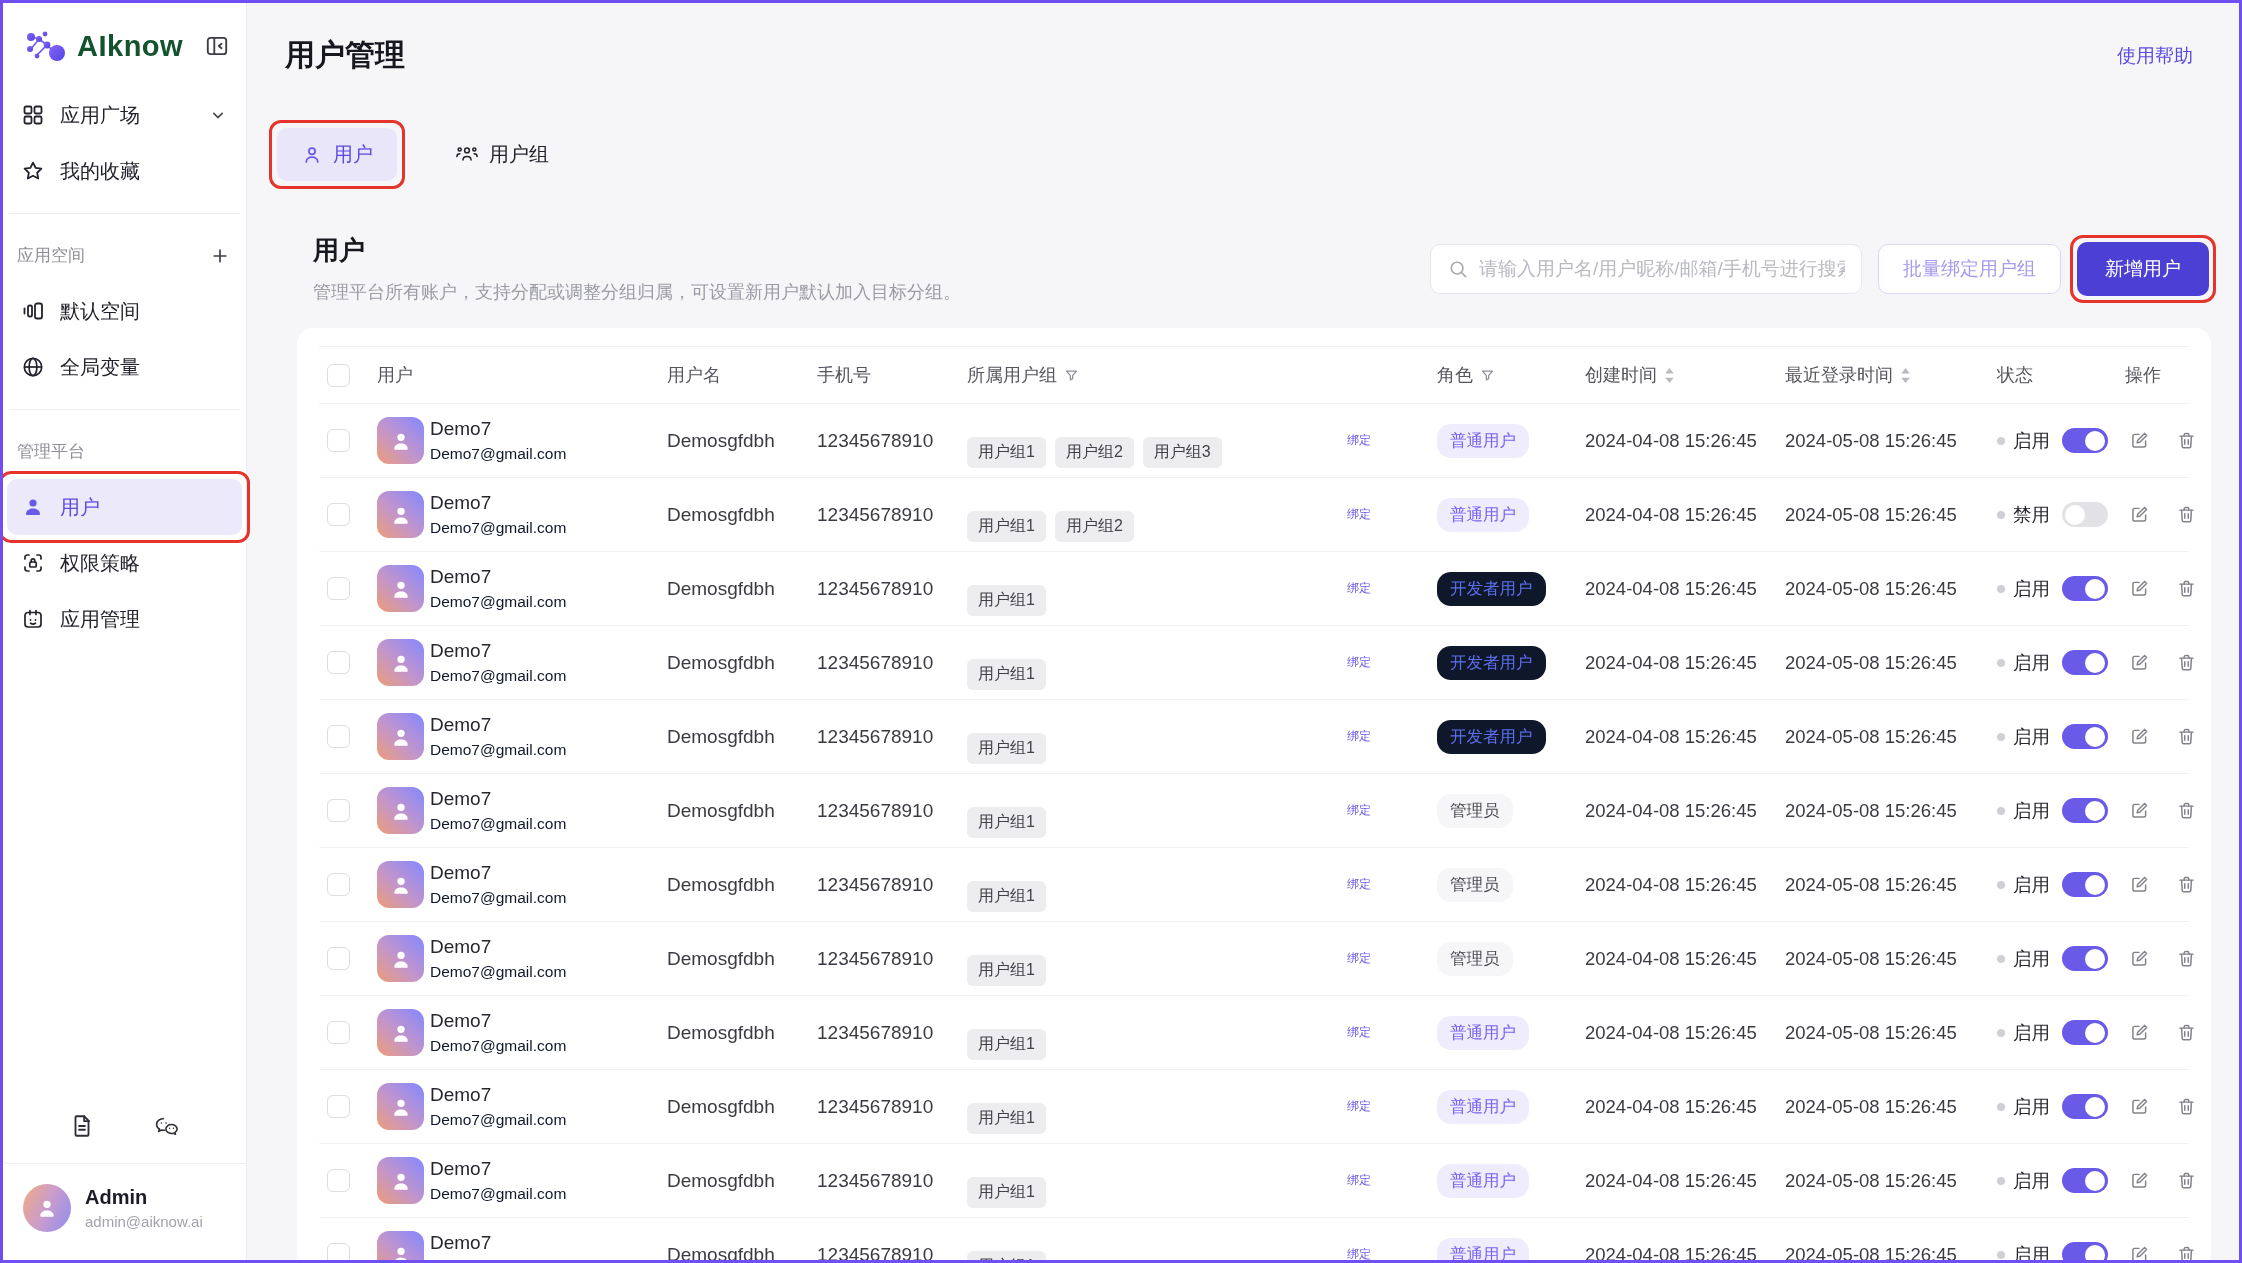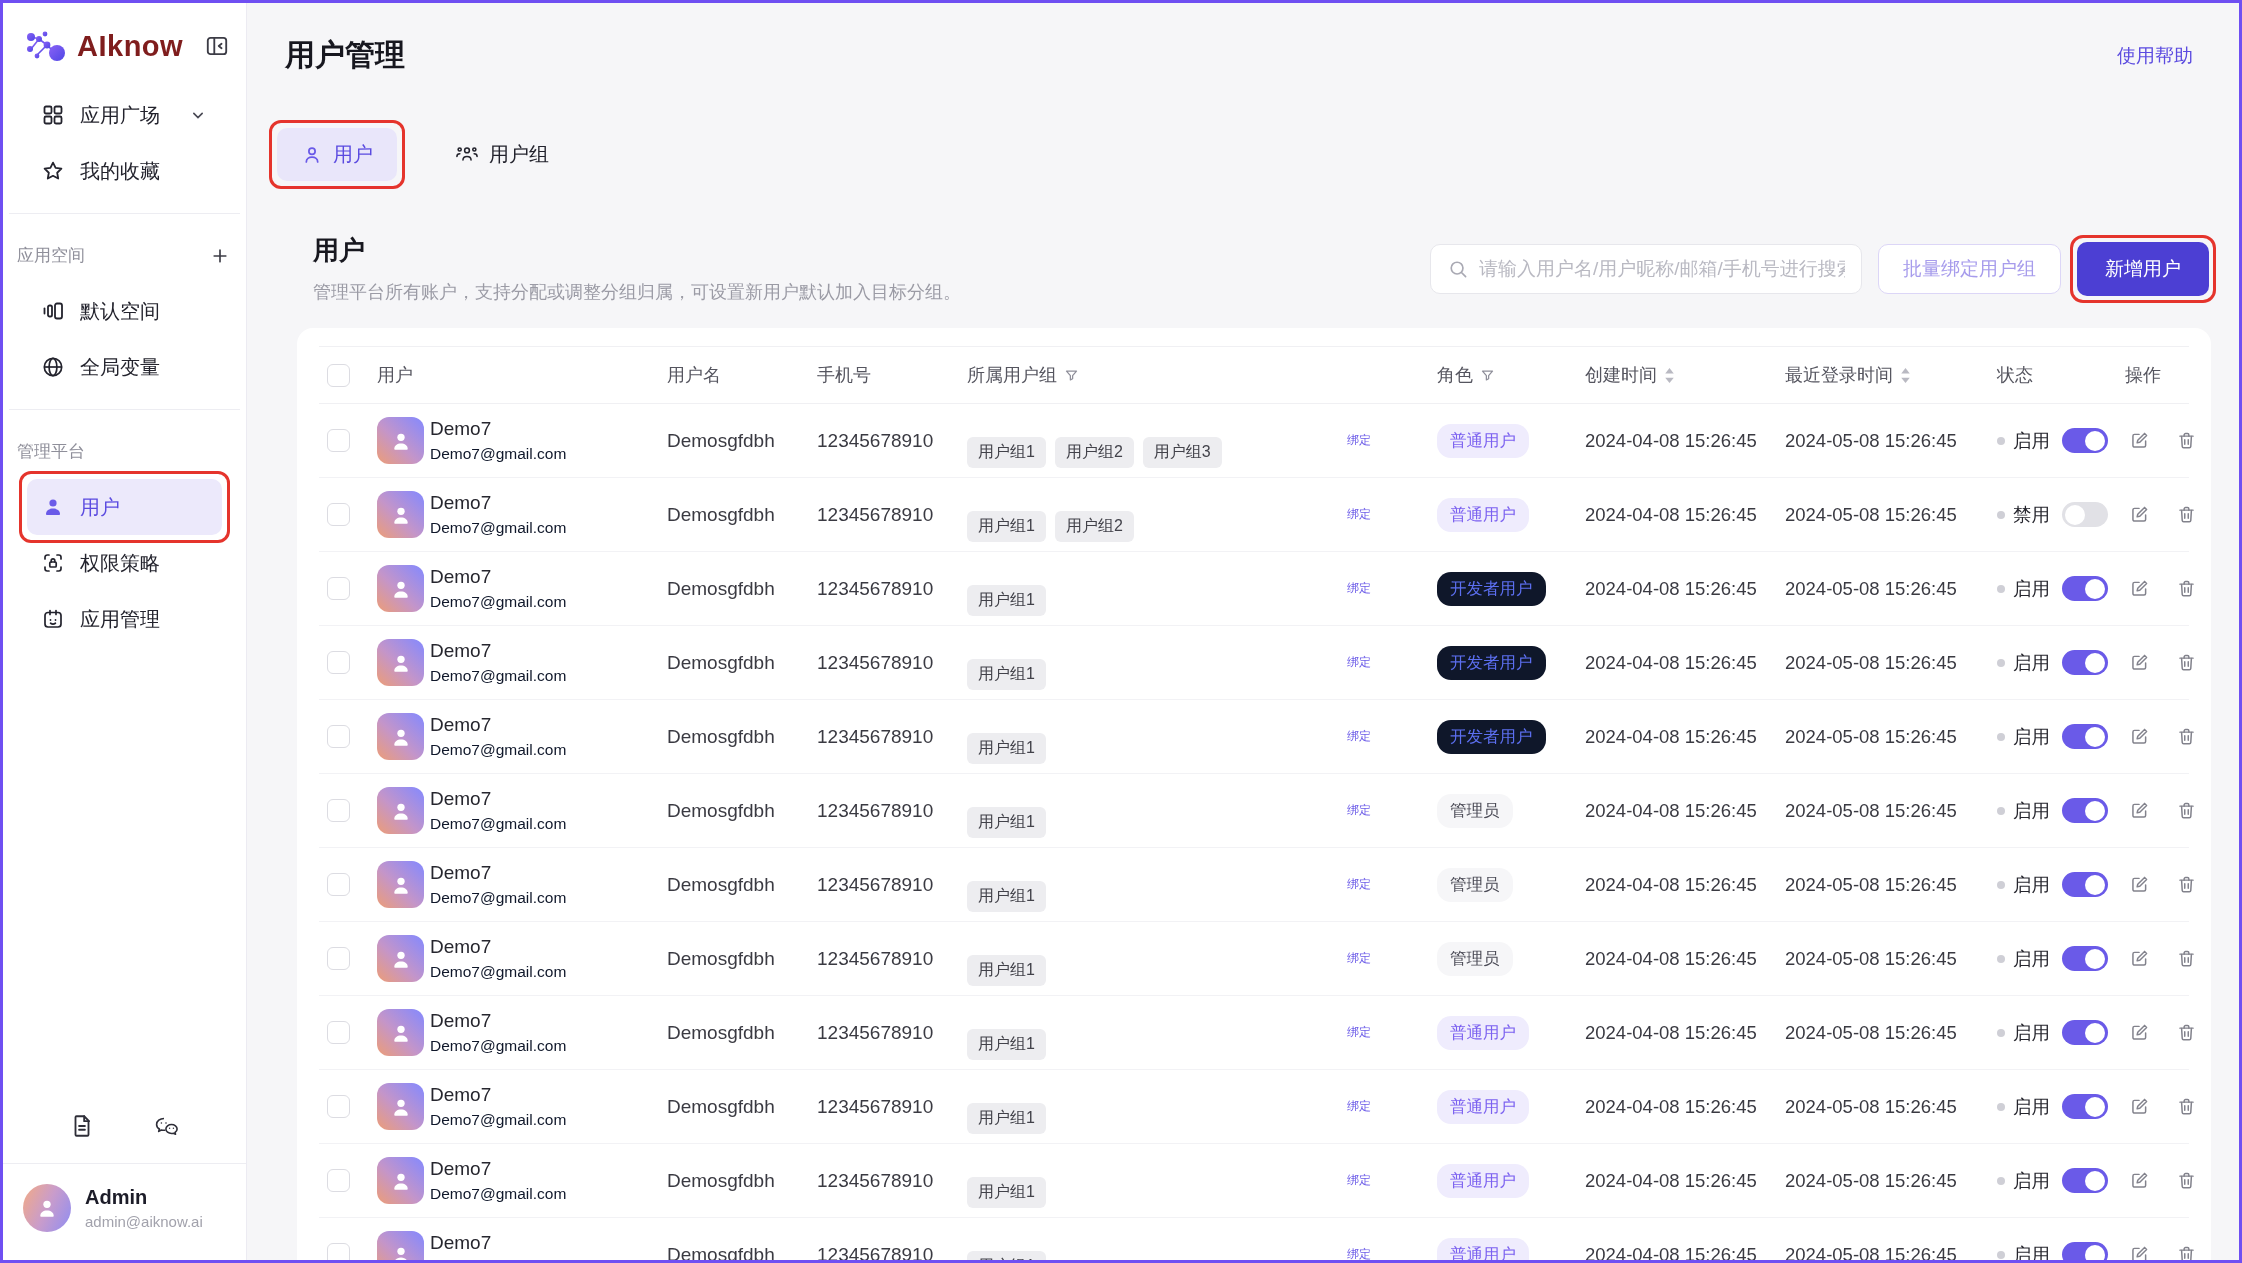--- a/index.html
+++ b/index.html
@@ -13,23 +13,23 @@
     color:#23232d;
   }
   svg { display:block; }
   
   .red-box { position:relative; }
   .red-box::after { content:""; position:absolute; inset:-8px; border:3px solid #E5342C; border-radius:12px; pointer-events:none; }
 
   
   .sidebar { width:244px; min-width:244px; background:#fff; border-right:1px solid #ecebf2; display:flex; flex-direction:column; }
   .logo-row { display:flex; align-items:center; gap:10px; padding:26px 16px 18px 22px; }
-  .logo-text { font-size:29px; font-weight:700; color:#7f1d1d; letter-spacing:.5px;text-align:right; }
+  .logo-text { font-size:29px; font-weight:700; color:#14532d; letter-spacing:.5px;text-align:right; }
   .collapse-btn { margin-left:auto; color:#3c3c46; cursor:pointer; }
-  .nav { padding:6px 24px 0; }
+  .nav { padding:6px 4px 0; }
   .nav-item { display:flex; align-items:center; gap:15px; height:56px; padding:0 14px; border-radius:10px; font-size:20px; cursor:pointer; color:#23232d; }
   .nav-item .chev { margin-left:auto; color:#4a4a55; }
   .nav-item.active { background:#ECE9FB; color:#5B4BE0; }
   .nav-item.active svg { color:#6A5AE8; }
   .sect-label { display:flex; align-items:center; justify-content:space-between; padding:16px 16px 10px 14px; color:#8f8f9a; font-size:17px; }
   .sect-label .plus { color:#3c3c46; cursor:pointer; }
   .divider { height:1px; background:#ededf2; margin:14px 6px; }
   .sidebar-spacer { flex:1; }
   .footer-icons { display:flex; justify-content:center; gap:58px; padding:14px 0 24px; color:#2e2e38; }
   .footer-icons span { cursor:pointer; }

